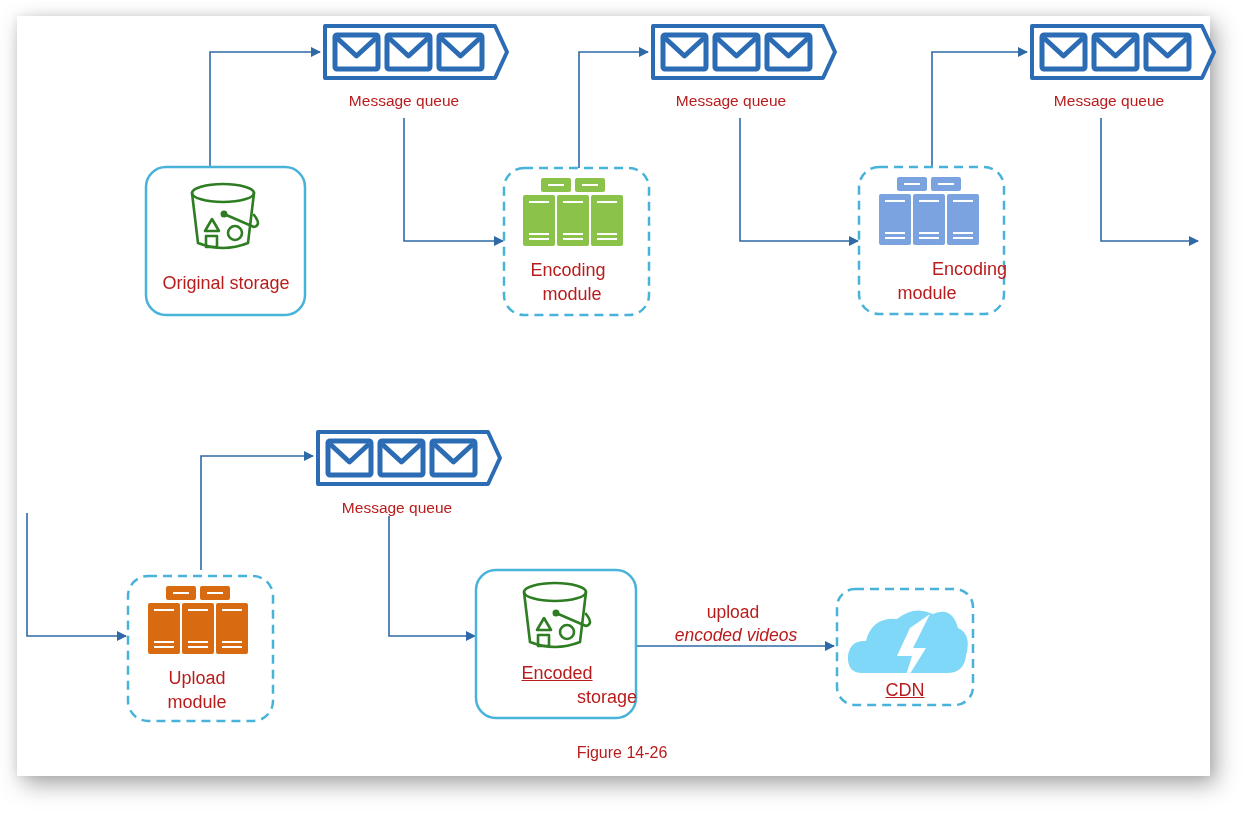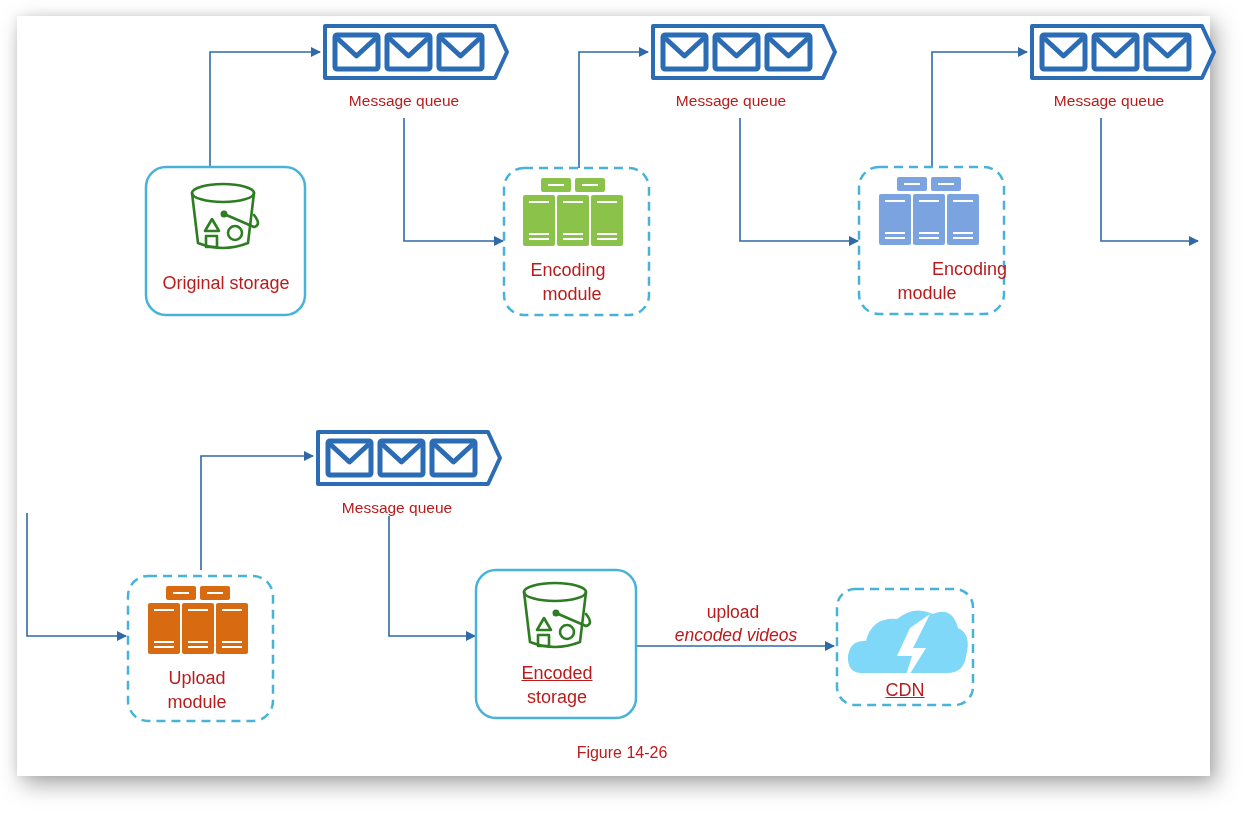--- a/index.html
+++ b/index.html
@@ -144,20 +144,20 @@
 <div class="lbl node-label" style="left:488px; top:259px;">Encoding</div>
 <div class="lbl node-label" style="left:492px; top:283px;">module</div>
 
 <div class="lbl node-label" style="left:847px; top:258px;text-align:right;">Encoding</div>
 <div class="lbl node-label" style="left:847px; top:282px;">module</div>
 
 <div class="lbl node-label" style="left:117px; top:667px;">Upload</div>
 <div class="lbl node-label" style="left:117px; top:691px;">module</div>
 
 <div class="lbl node-label" style="left:477px; top:662px;text-decoration:underline;">Encoded</div>
-<div class="lbl node-label" style="left:477px; top:686px;">storage</div>
+<div class="lbl node-label" style="left:477px; top:686px;text-align:right;">storage</div>
 
 <div class="lbl node-label" style="left:825px; top:679px;text-decoration:underline;">CDN</div>
 
 <div class="lbl edge-label" style="left:643px; top:601px;">upload</div>
 <div class="lbl edge-label" style="left:646px; top:624px;font-style:italic;">encoded videos</div>
 
 <div class="lbl caption" style="left:522px; top:744px;">Figure 14-26</div>
 
 </body></html>

